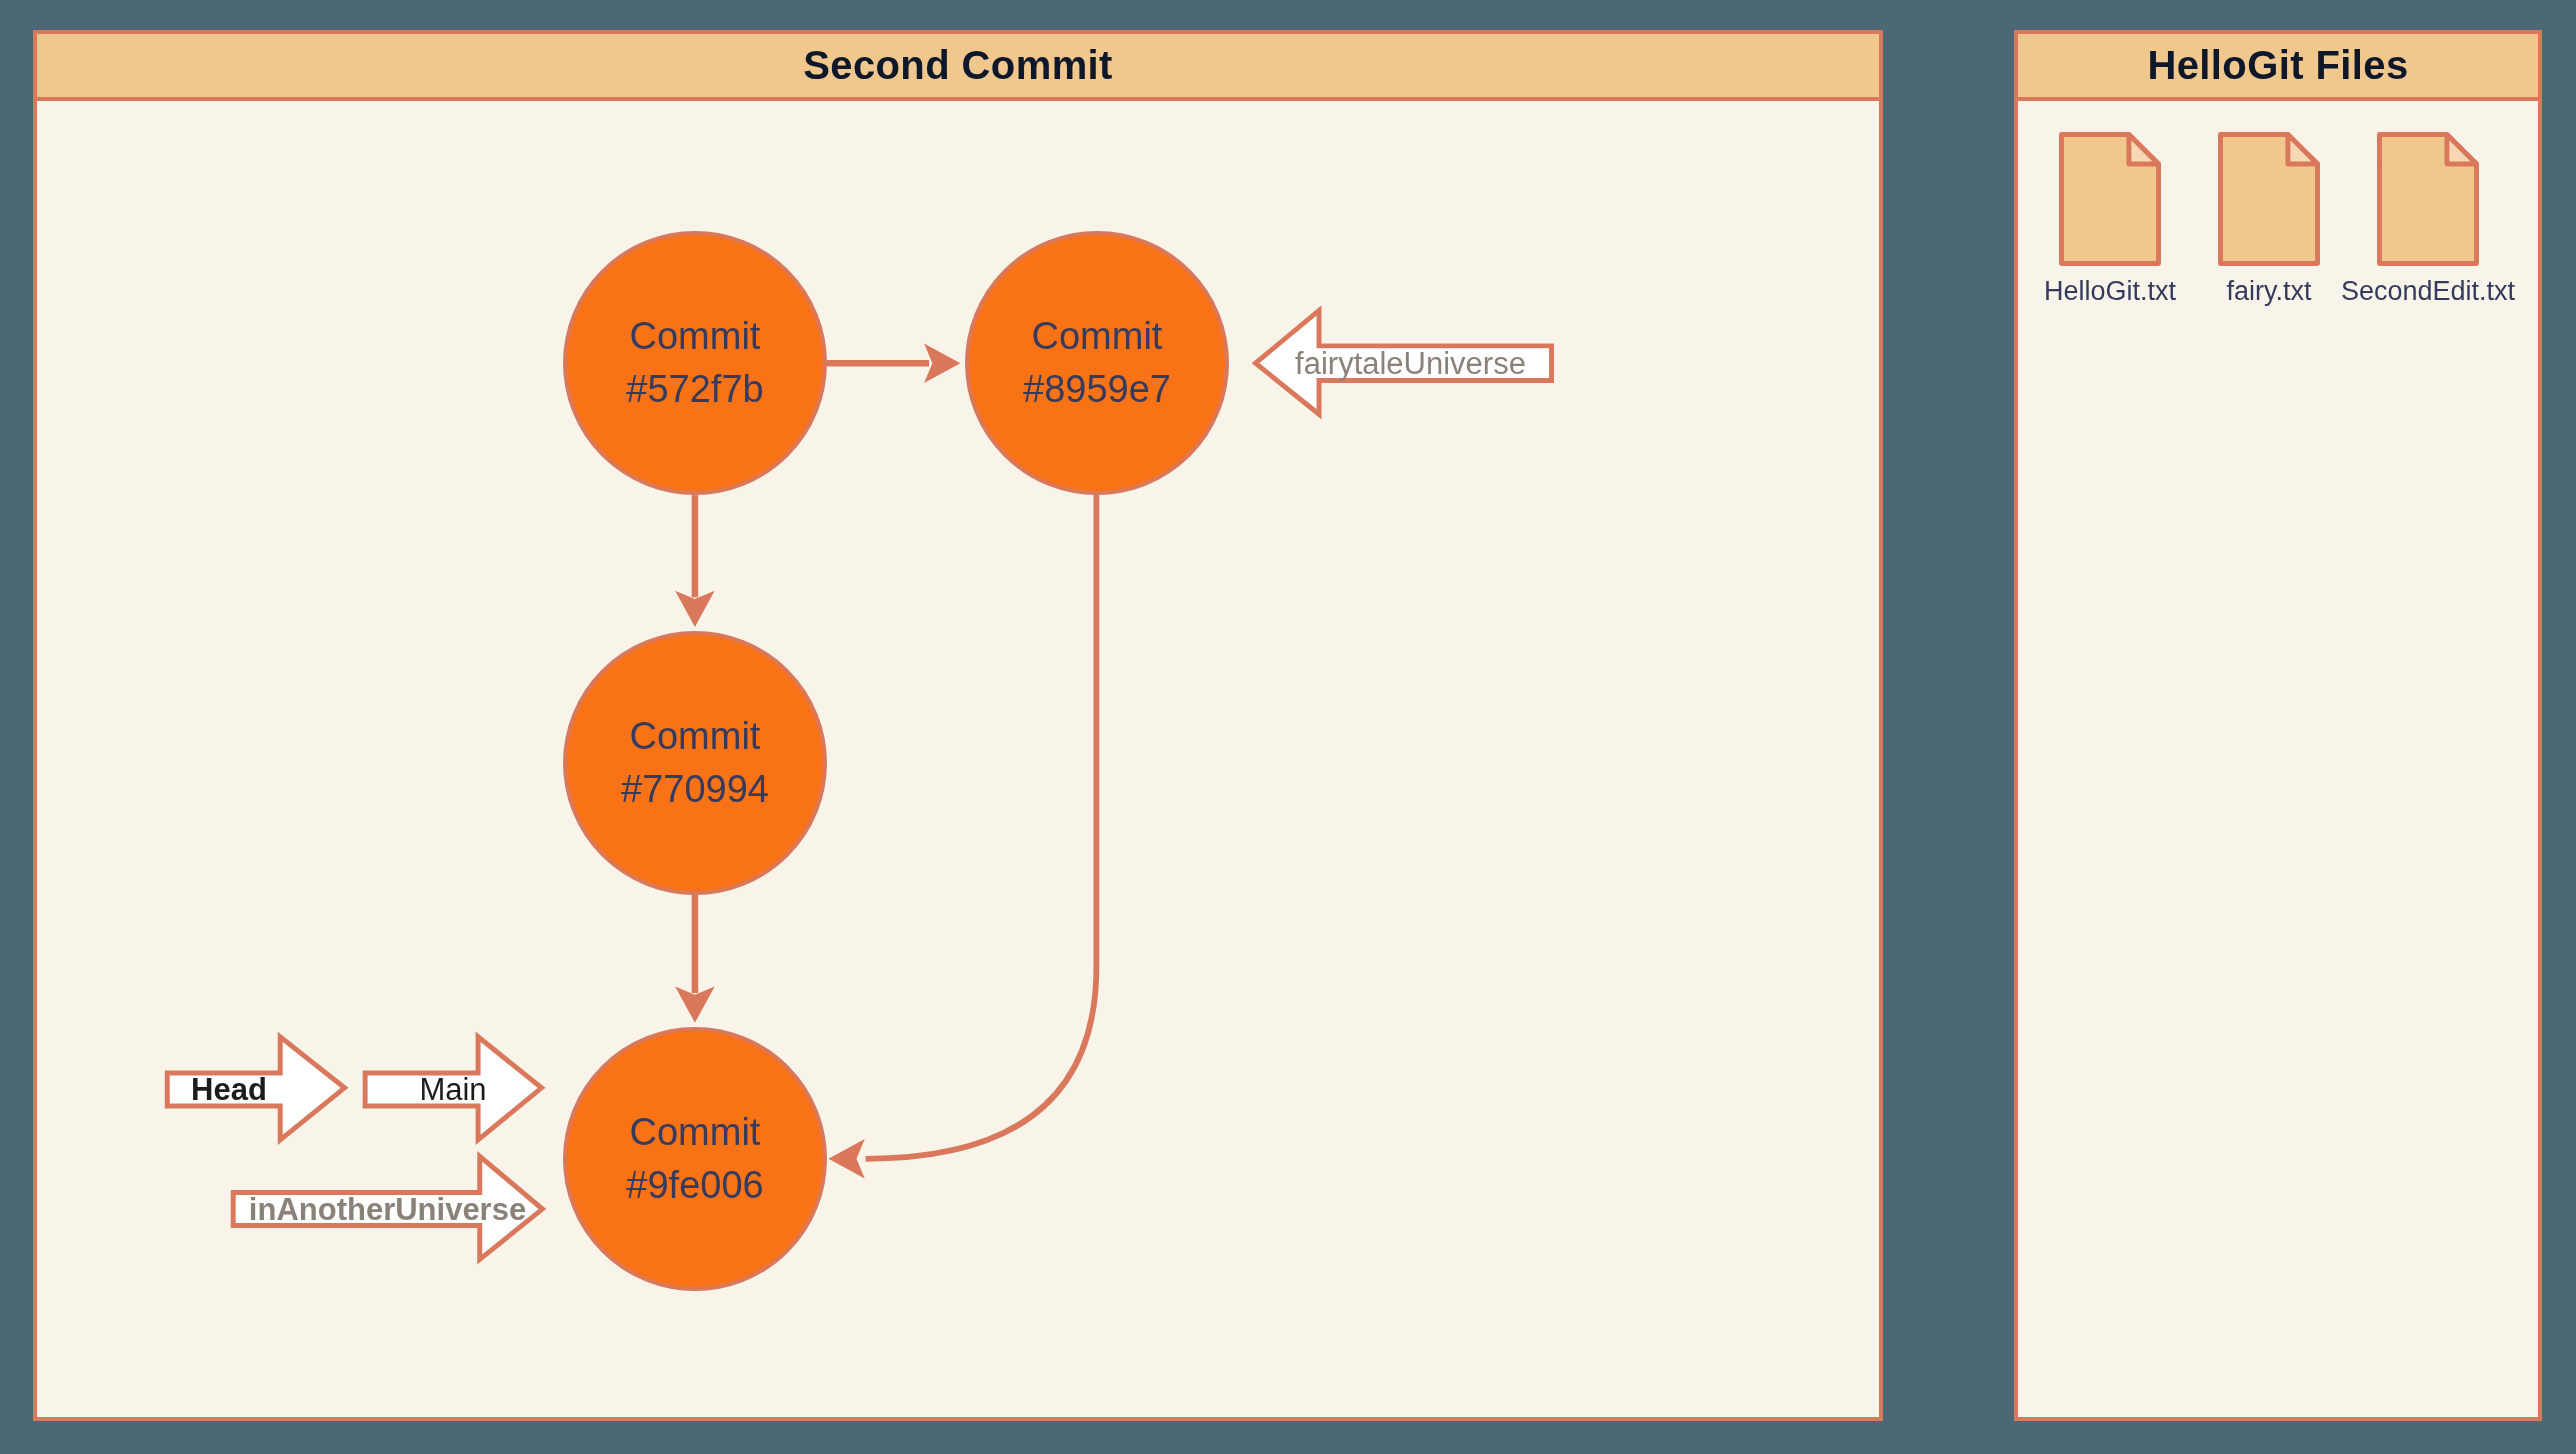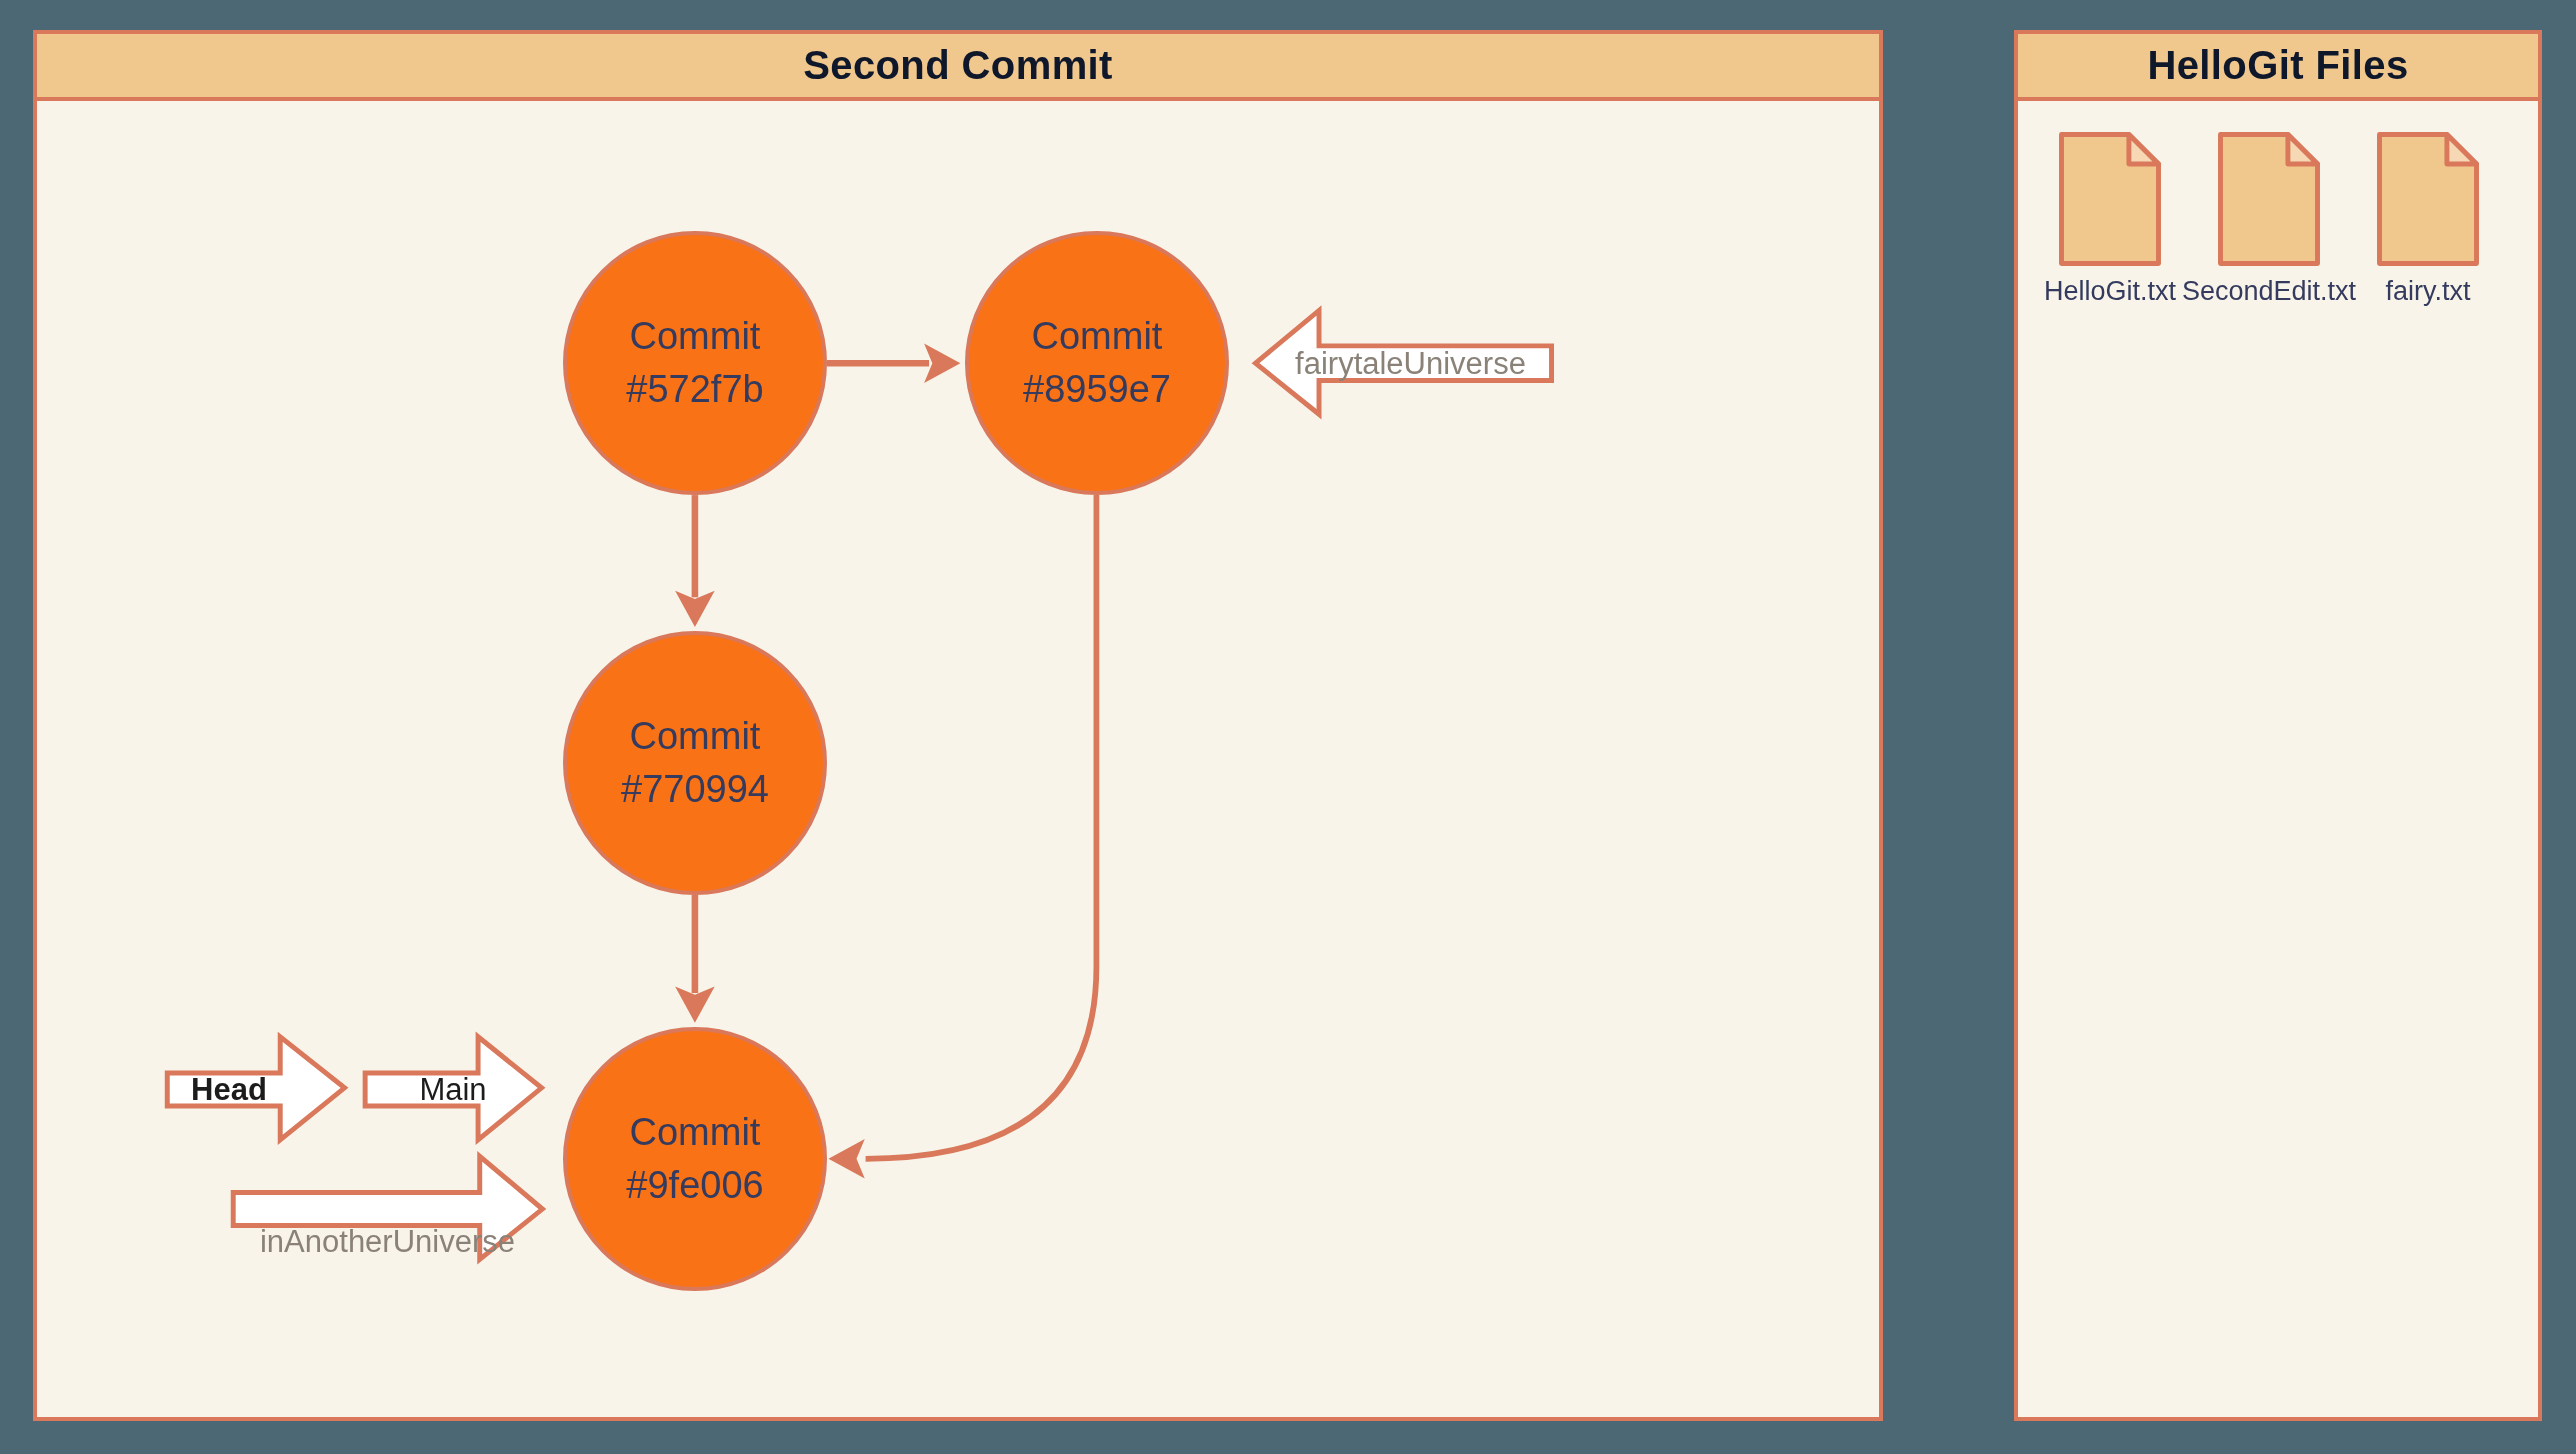--- a/index.html
+++ b/index.html
@@ -76,21 +76,21 @@
       <span>#770994</span>
     </div>
     <div class="commit-node" style="left:526px;top:926px;">
       <span>Commit</span>
       <span>#9fe006</span>
     </div>
 
     <div class="arrow-label muted" style="left:1229px;top:246px;width:289px;">fairytaleUniverse</div>
     <div class="arrow-label dark" style="left:130px;top:972px;width:124px;font-weight:bold;">Head</div>
     <div class="arrow-label dark" style="left:346px;top:972px;width:140px;">Main</div>
-    <div class="arrow-label muted" style="left:196px;top:1124px;width:309px;">inAnotherUniverse</div>
+    <div class="arrow-label muted" style="left:196px;top:1092px;width:309px;font-weight:bold;">inAnotherUniverse</div>
   </div>
 </section>
 
 <section class="panel" id="files-panel">
   <header class="panel-header">
     <div class="panel-title">HelloGit Files</div>
   </header>
   <div class="panel-body">
     <div class="files-row">
 
@@ -100,27 +100,27 @@
           <polygon points="85,3 121,39 85,39" fill="#f6d9b4" stroke="#d9785a" stroke-width="6" stroke-linejoin="round"></polygon>
         </svg>
         <div class="file-label">HelloGit.txt</div>
       </div>
 
       <div class="file">
         <svg width="102" height="134" viewBox="0 0 124 163">
           <polygon points="3,3 85,3 121,39 121,160 3,160" fill="#f0c88d" stroke="#d9785a" stroke-width="6" stroke-linejoin="round"></polygon>
           <polygon points="85,3 121,39 85,39" fill="#f6d9b4" stroke="#d9785a" stroke-width="6" stroke-linejoin="round"></polygon>
         </svg>
-        <div class="file-label">SecondEdit.txt</div>
+        <div class="file-label">fairy.txt</div>
       </div>
 
       <div class="file">
         <svg width="102" height="134" viewBox="0 0 124 163">
           <polygon points="3,3 85,3 121,39 121,160 3,160" fill="#f0c88d" stroke="#d9785a" stroke-width="6" stroke-linejoin="round"></polygon>
           <polygon points="85,3 121,39 85,39" fill="#f6d9b4" stroke="#d9785a" stroke-width="6" stroke-linejoin="round"></polygon>
         </svg>
-        <div class="file-label">fairy.txt</div>
+        <div class="file-label">SecondEdit.txt</div>
       </div>
 
     </div>
   </div>
 </section>
 
 
 </body></html>

